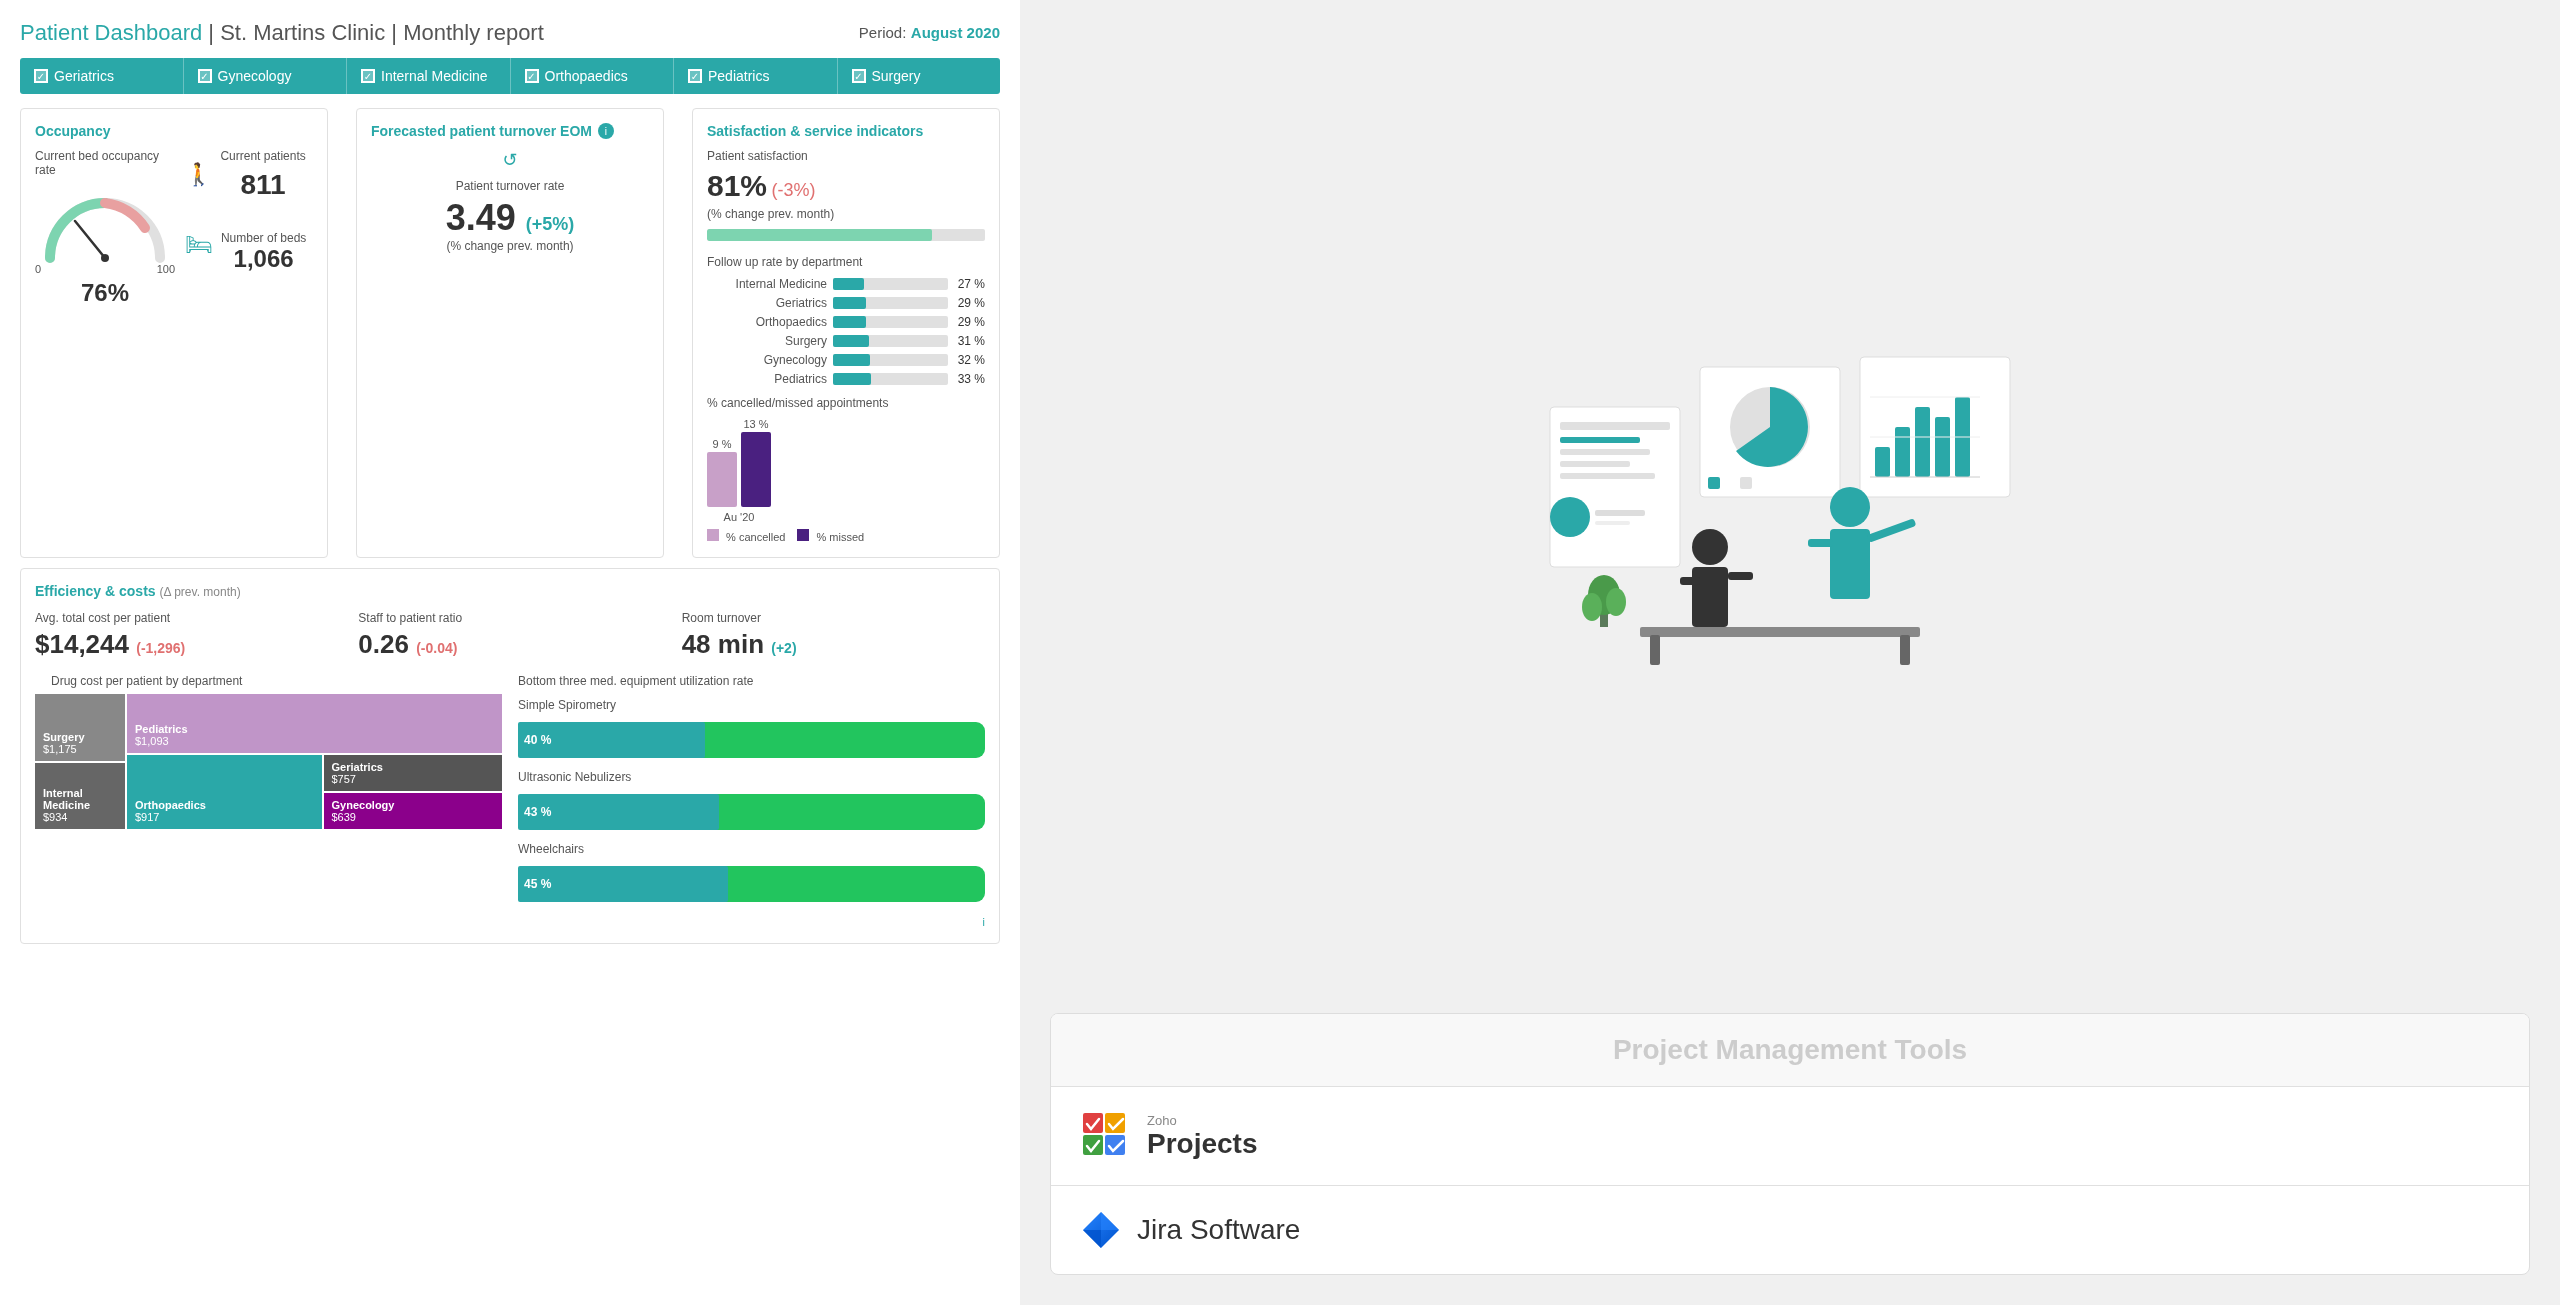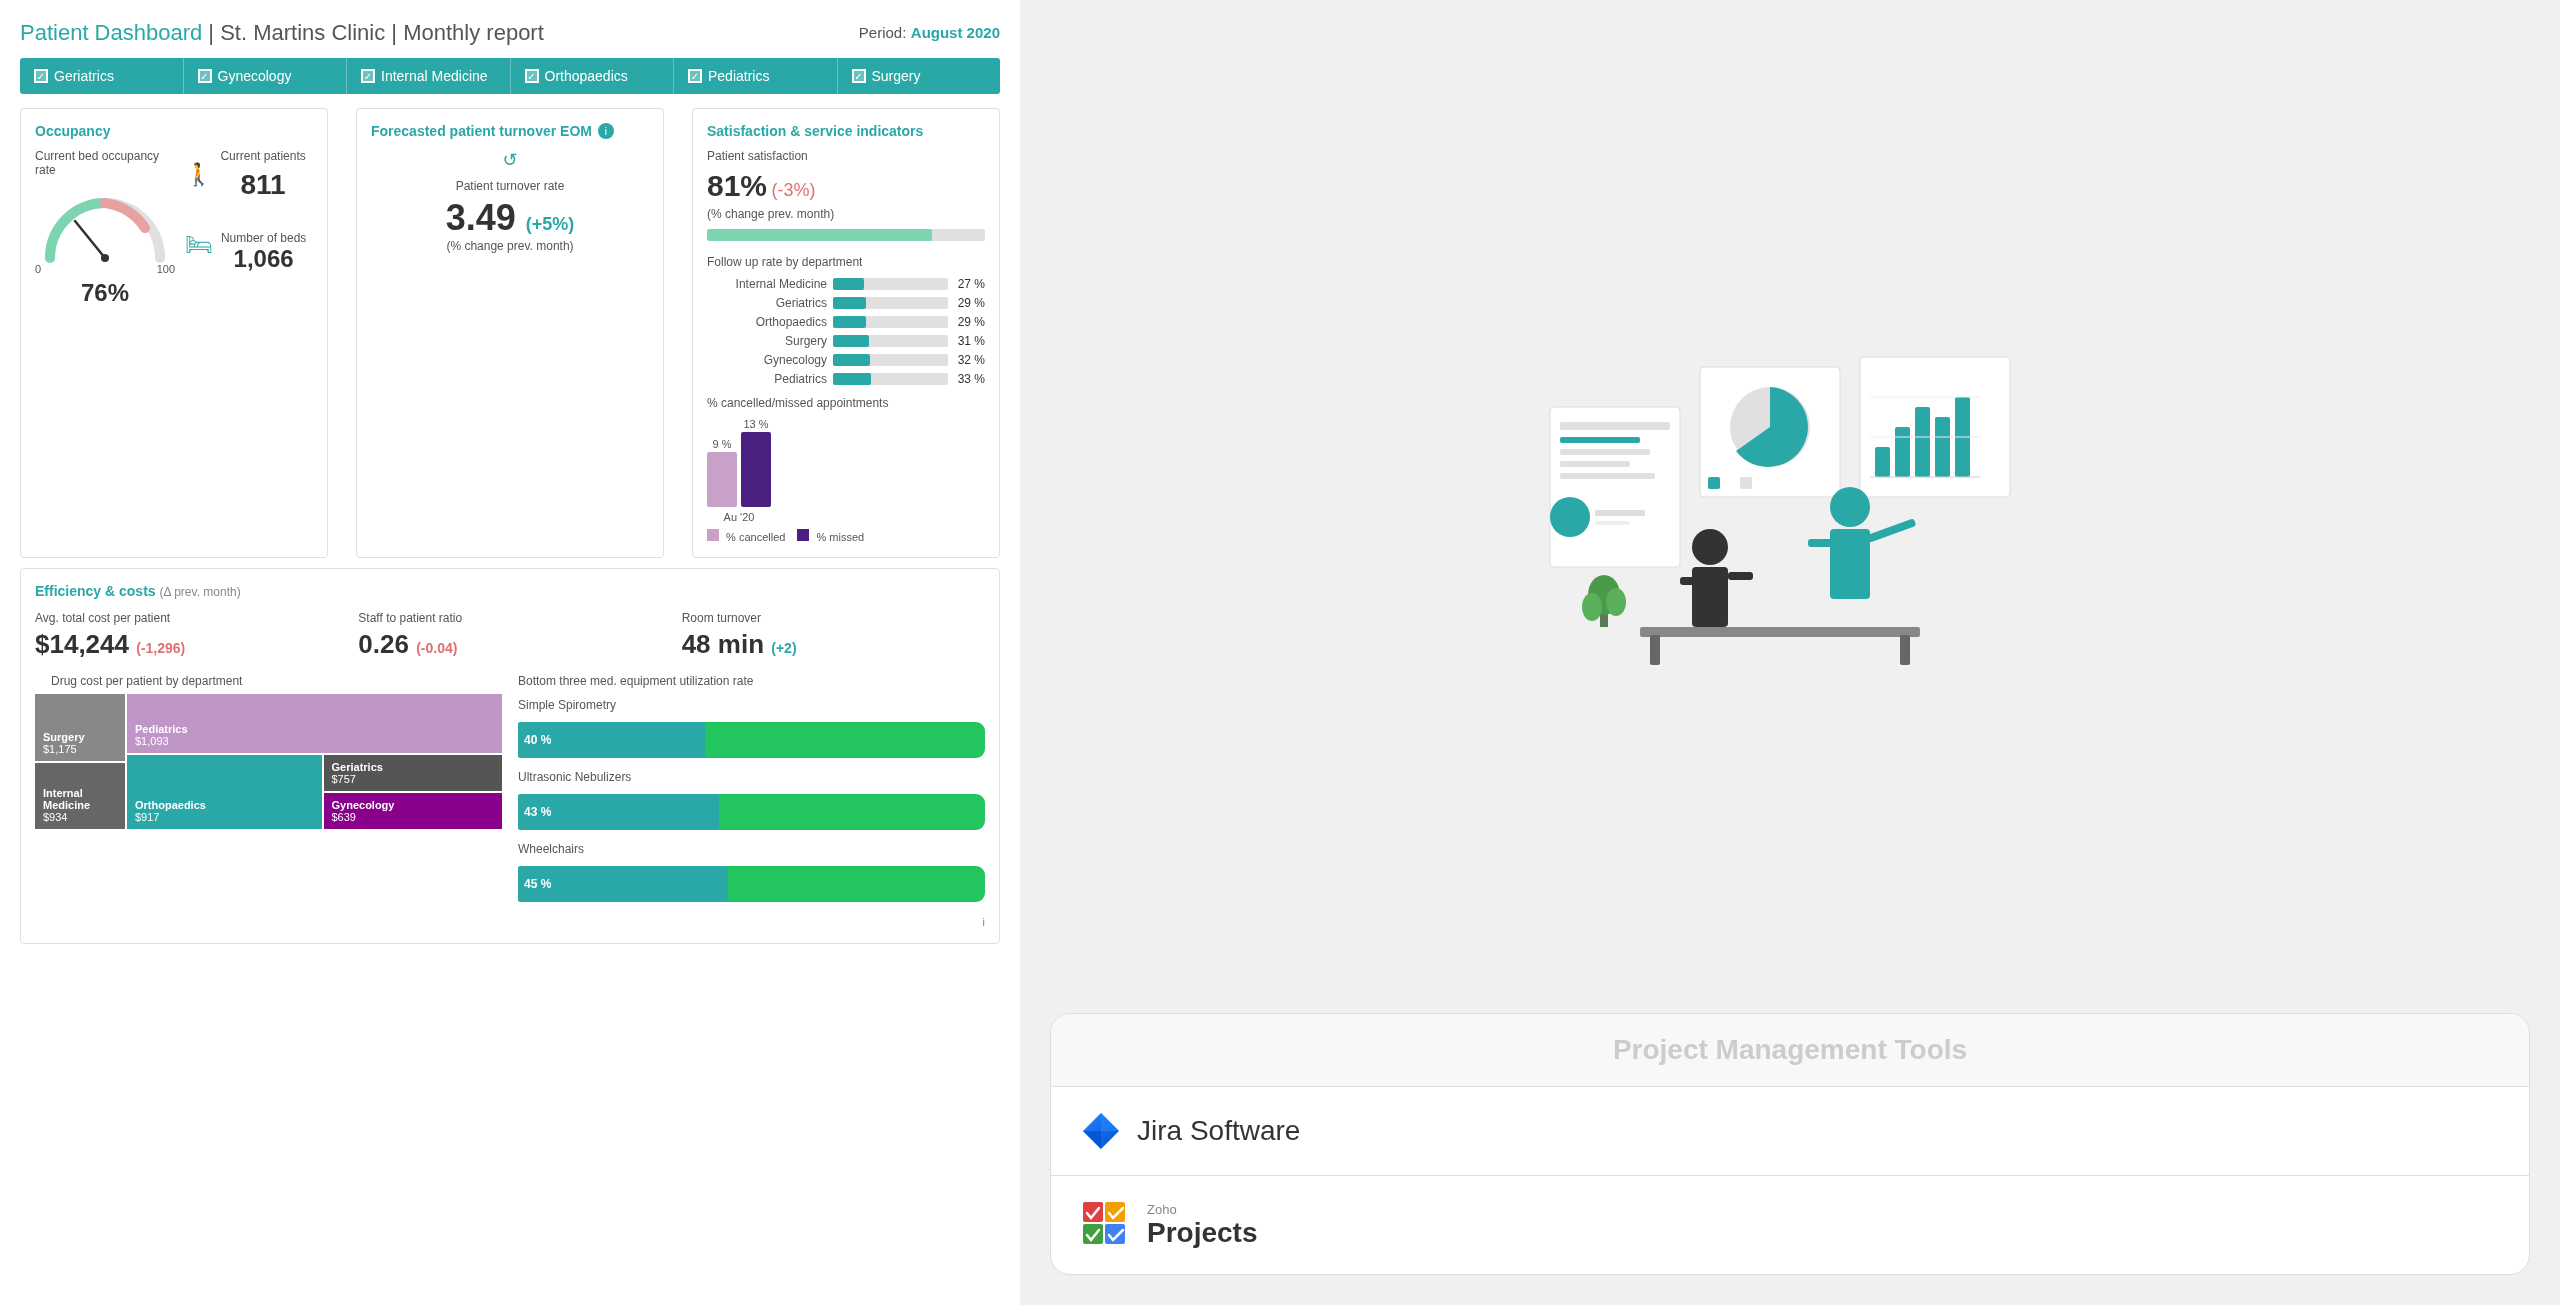--- a/index.html
+++ b/index.html
@@ -258,21 +258,21 @@
       flex: 1;
       display: flex;
       align-items: center;
       justify-content: center;
     }
 
     
     .pm-panel {
       width: 100%;
       border: 1px solid #ddd;
-      border-radius: 20px;
+      border-radius: 8px;
       background: #fff;
       overflow: hidden;
     }
     .pm-title {
       text-align: center;
       padding: 20px;
       font-size: 28px;
       color: #ccc;
       font-weight: bold;
       background: #f8f8f8;
@@ -641,49 +641,49 @@
       <ellipse cx="52" cy="260" rx="10" ry="14" fill="#5ab05a"></ellipse>
       <ellipse cx="76" cy="255" rx="10" ry="14" fill="#5ab05a"></ellipse>
     </svg>
   </div>
 
   <div class="pm-panel">
     <div class="pm-title">Project Management Tools</div>
     <div class="pm-tools">
 
       <div class="pm-tool-item">
+        <svg width="50" height="50" viewBox="0 0 50 50">
+
+          <rect x="2" y="2" width="20" height="20" fill="#e04040" rx="2"></rect>
+          <rect x="24" y="2" width="20" height="20" fill="#f0a000" rx="2"></rect>
+          <rect x="2" y="24" width="20" height="20" fill="#40a040" rx="2"></rect>
+          <rect x="24" y="24" width="20" height="20" fill="#4080f0" rx="2"></rect>
+
+          <polyline points="6,13 10,18 18,8" fill="none" stroke="white" stroke-width="2.5" stroke-linecap="round"></polyline>
+          <polyline points="28,13 32,18 42,8" fill="none" stroke="white" stroke-width="2.5" stroke-linecap="round"></polyline>
+          <polyline points="6,35 10,40 18,30" fill="none" stroke="white" stroke-width="2.5" stroke-linecap="round"></polyline>
+          <polyline points="28,35 32,40 42,30" fill="none" stroke="white" stroke-width="2.5" stroke-linecap="round"></polyline>
+        </svg>
+        <div>
+          <div style="font-size:13px;color:#888;font-weight:normal;">Zoho</div>
+          <div style="font-size:28px;font-weight:bold;color:#333;">Projects</div>
+        </div>
+      </div>
+
+      <div class="pm-tool-item">
         <svg width="40" height="40" viewBox="0 0 40 40">
 
           <defs>
             <linearGradient id="jiraGrad1" x1="0%" y1="0%" x2="100%" y2="100%">
               <stop offset="0%" style="stop-color:#2684FF"></stop>
               <stop offset="100%" style="stop-color:#0052CC"></stop>
             </linearGradient>
           </defs>
           <path d="M20 2 L38 20 L20 38 L2 20 Z" fill="url(#jiraGrad1)"></path>
           <path d="M20 2 L38 20 L20 20 Z" fill="#2684FF" opacity="0.6"></path>
           <path d="M20 38 L2 20 L20 20 Z" fill="#0052CC" opacity="0.8"></path>
         </svg>
         <div style="font-size:28px;color:#333;font-weight:normal;">Jira Software</div>
       </div>
 
-      <div class="pm-tool-item">
-        <svg width="50" height="50" viewBox="0 0 50 50">
-
-          <rect x="2" y="2" width="20" height="20" fill="#e04040" rx="2"></rect>
-          <rect x="24" y="2" width="20" height="20" fill="#f0a000" rx="2"></rect>
-          <rect x="2" y="24" width="20" height="20" fill="#40a040" rx="2"></rect>
-          <rect x="24" y="24" width="20" height="20" fill="#4080f0" rx="2"></rect>
-
-          <polyline points="6,13 10,18 18,8" fill="none" stroke="white" stroke-width="2.5" stroke-linecap="round"></polyline>
-          <polyline points="28,13 32,18 42,8" fill="none" stroke="white" stroke-width="2.5" stroke-linecap="round"></polyline>
-          <polyline points="6,35 10,40 18,30" fill="none" stroke="white" stroke-width="2.5" stroke-linecap="round"></polyline>
-          <polyline points="28,35 32,40 42,30" fill="none" stroke="white" stroke-width="2.5" stroke-linecap="round"></polyline>
-        </svg>
-        <div>
-          <div style="font-size:13px;color:#888;font-weight:normal;">Zoho</div>
-          <div style="font-size:28px;font-weight:bold;color:#333;">Projects</div>
-        </div>
-      </div>
-
     </div>
   </div>
 </div>
 
 </body></html>

